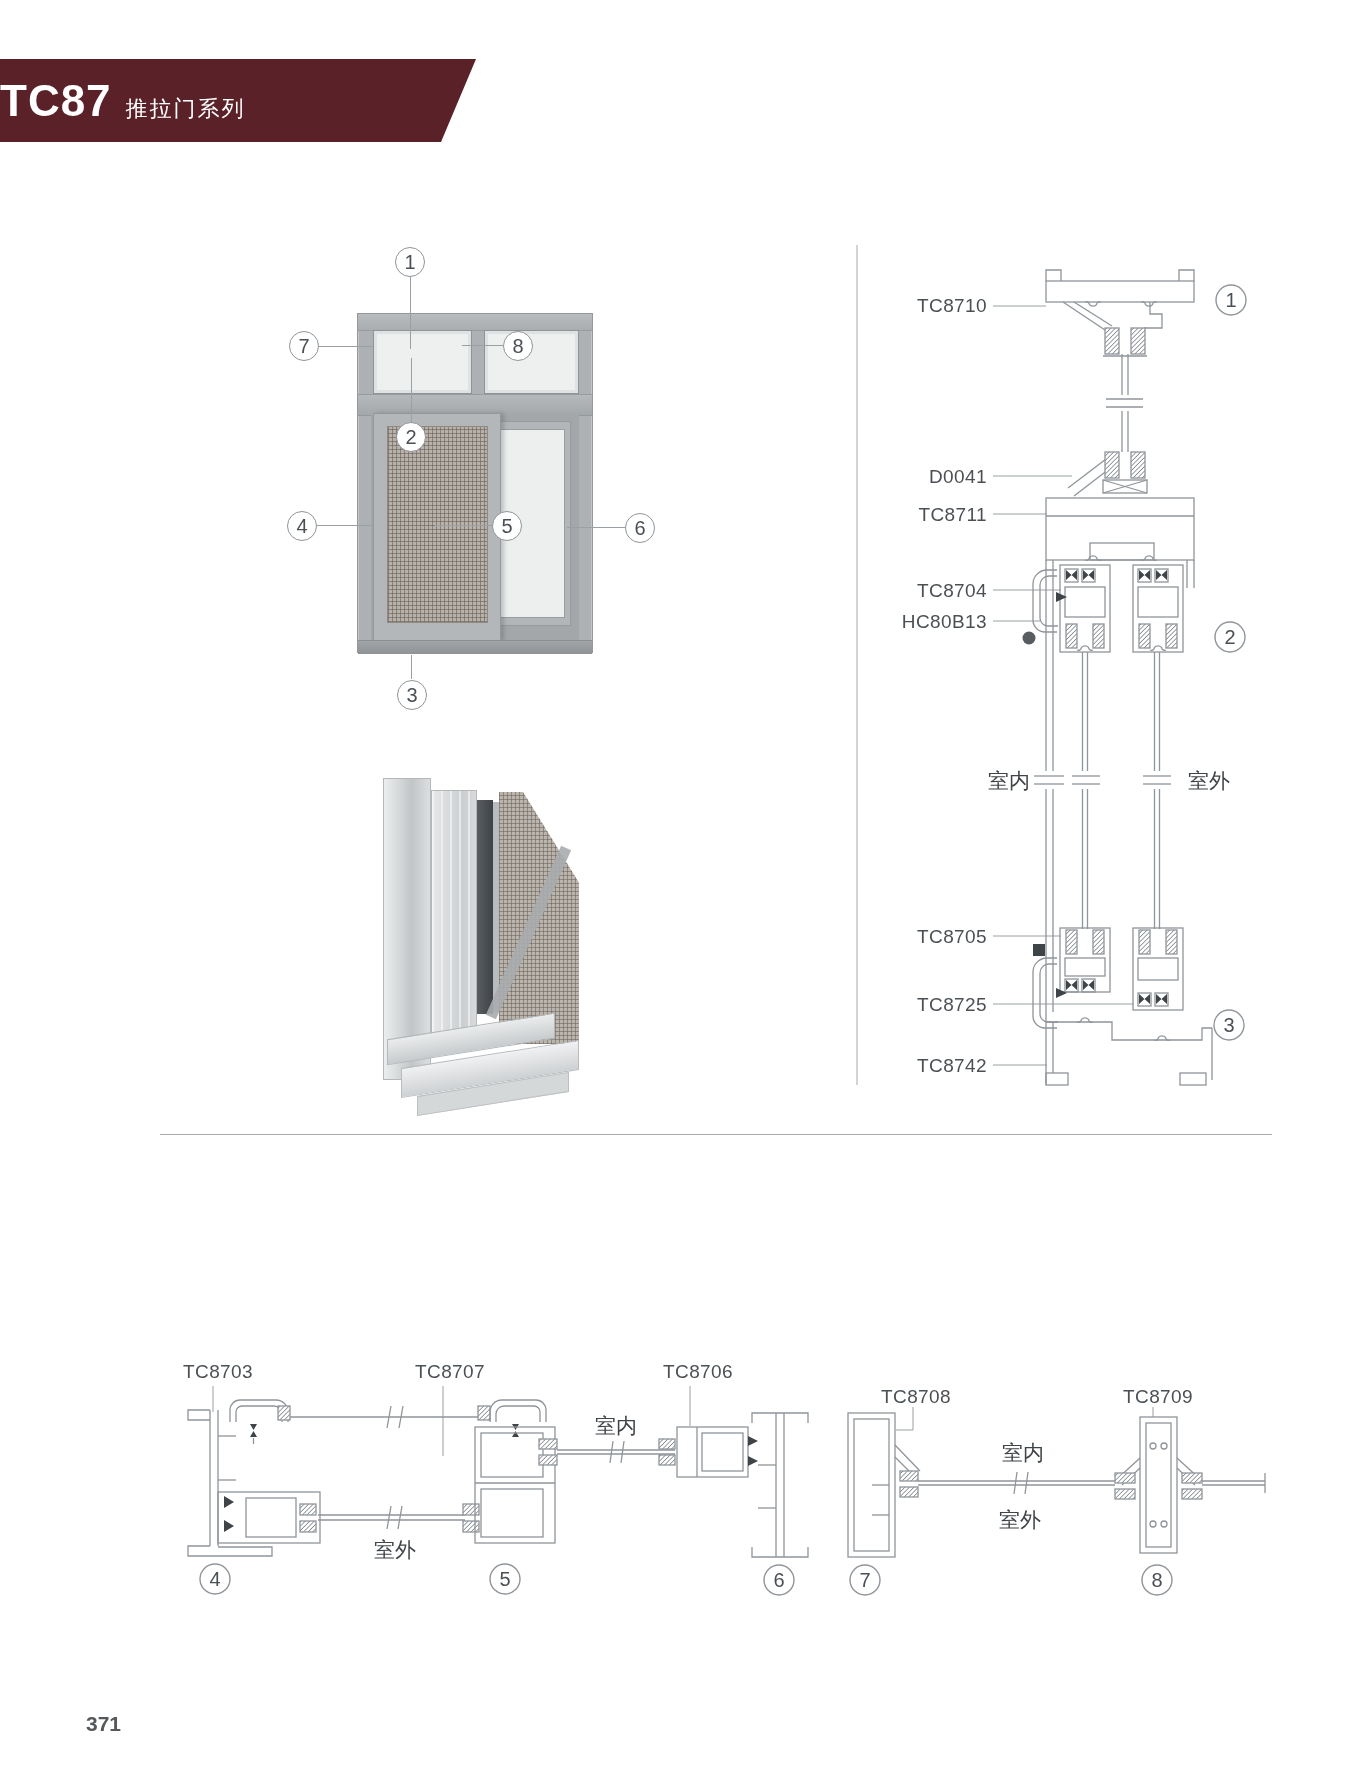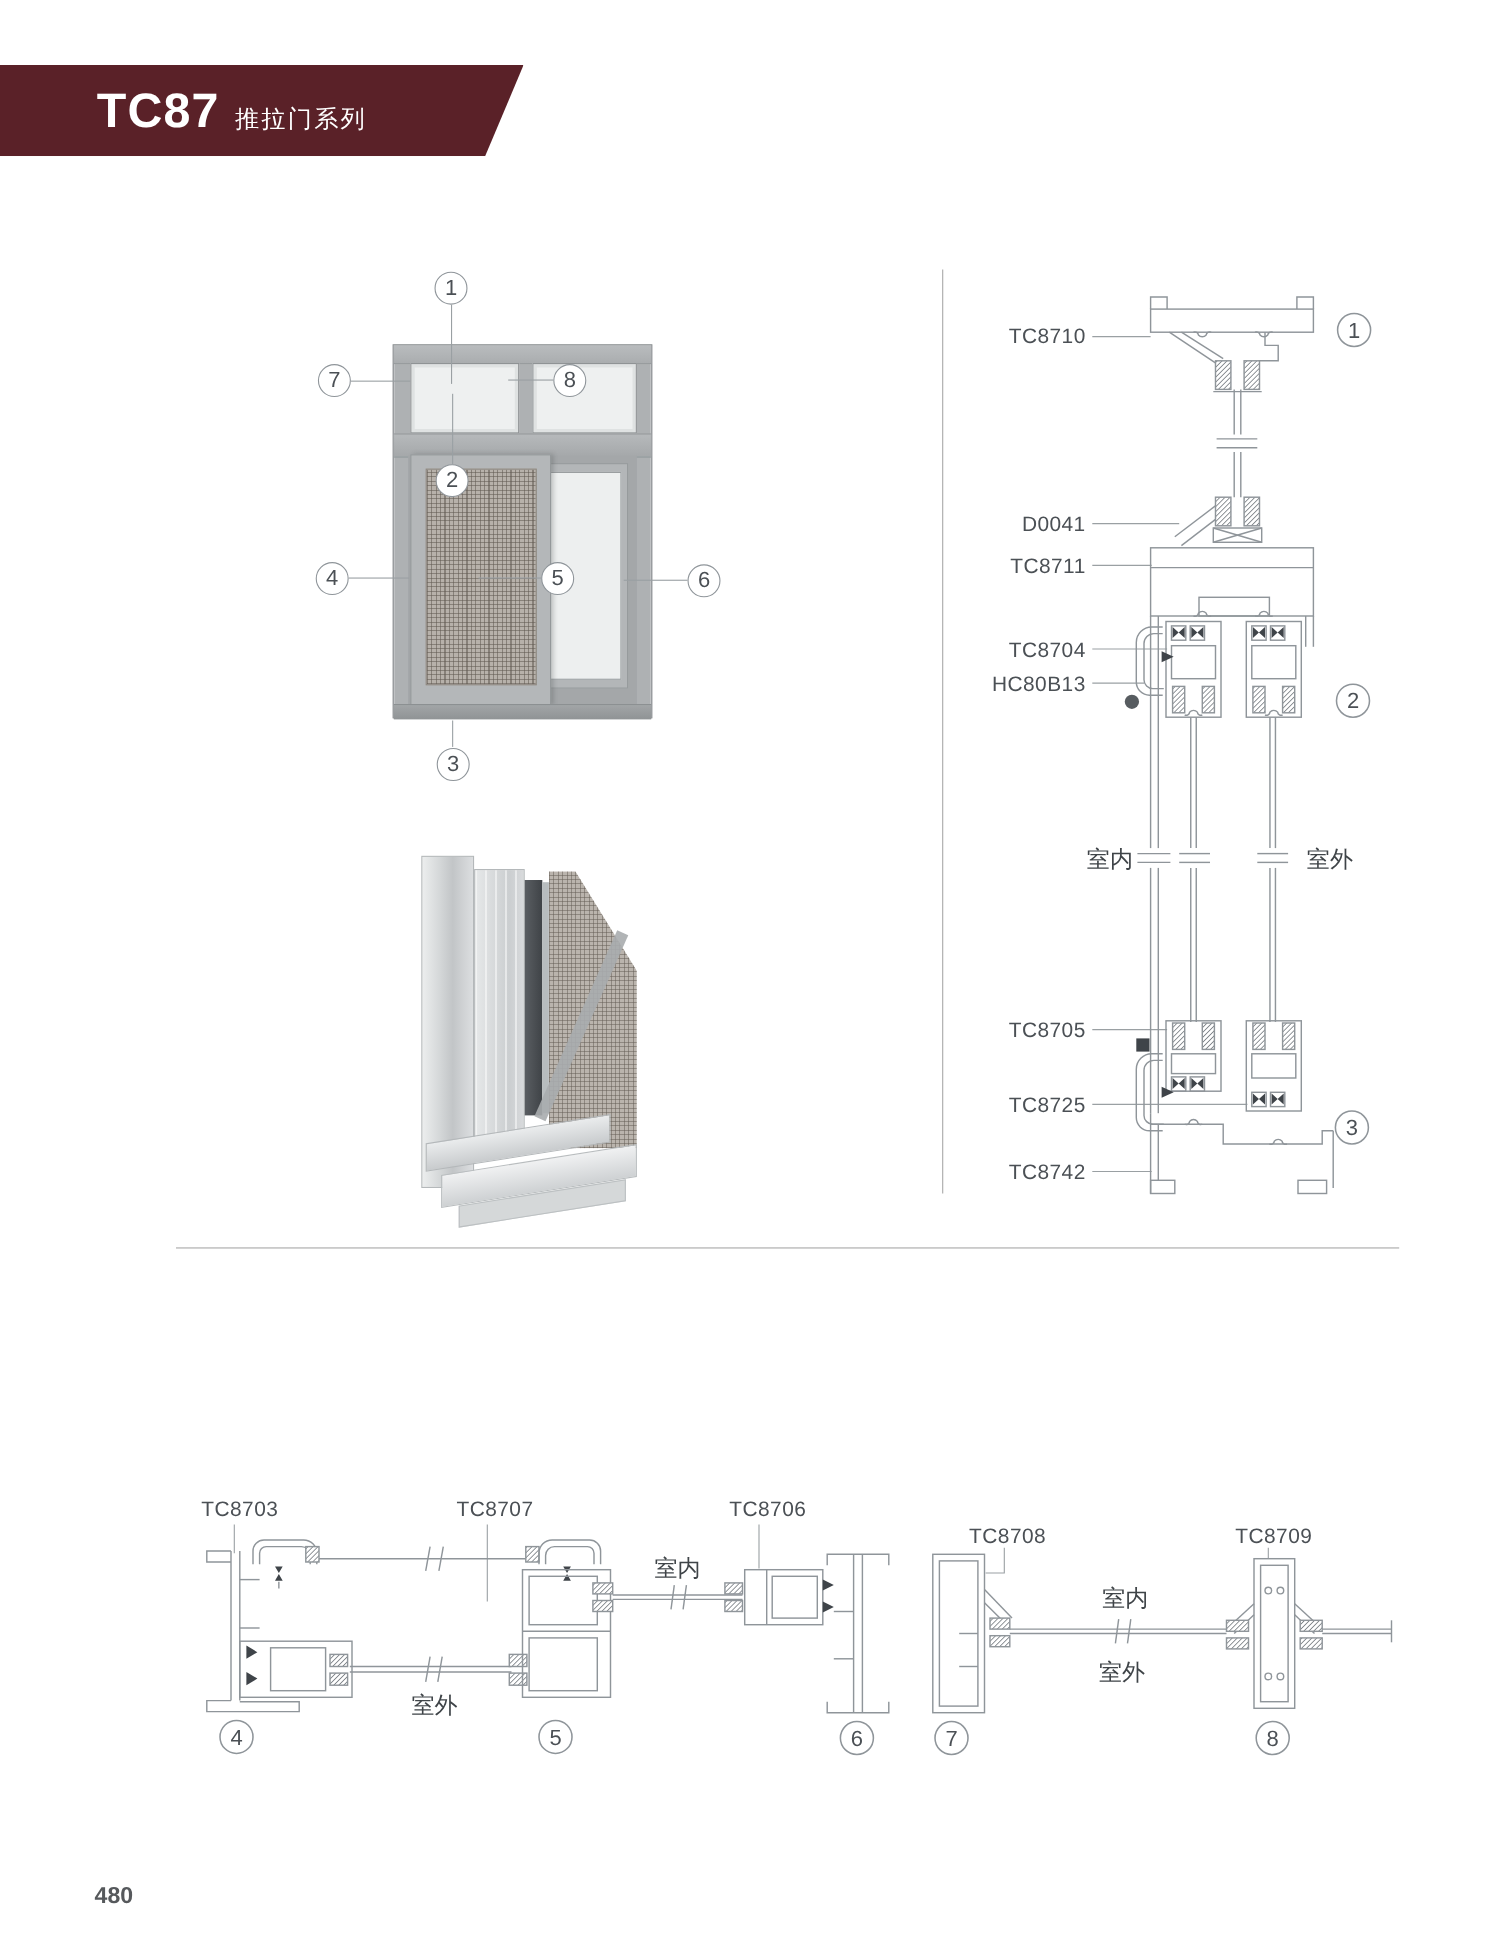--- a/index.html
+++ b/index.html
@@ -2,21 +2,21 @@
 <html><head>
 <meta charset="utf-8">
 <style>
   html,body{margin:0;padding:0;background:#ffffff;}
   #page{position:relative;width:1359px;height:1770px;background:#ffffff;overflow:hidden;
         font-family:"Liberation Sans",sans-serif;}
 
   
   .banner{position:absolute;left:0;top:59px;width:476px;height:83px;
           clip-path:polygon(0 0,100% 0,calc(100% - 35px) 100%,0 100%);
-          display:flex;align-items:baseline;padding-left:88px;box-sizing:border-box;}
+          display:flex;align-items:baseline;box-sizing:border-box;}
   .banner .code{font-size:44px;font-weight:700;letter-spacing:1px;line-height:83px;}
   .banner .series{font-size:22px;margin-left:14px;letter-spacing:2px;}
 
   
   .ld{position:absolute;background:#9aa0a3;}
   .co{position:absolute;width:28px;height:28px;border:1.4px solid #8f959a;border-radius:50%;
       background:#fff;color:#4b5055;font-size:20px;line-height:28px;text-align:center;z-index:5;}
 
   
   .elev{position:absolute;left:357px;top:313px;width:236px;height:340px;
@@ -480,15 +480,15 @@
         <text class="num" x="345" y="246">5</text>
       <circle class="cir" cx="619" cy="240" r="15"></circle>
         <text class="num" x="619" y="247">6</text>
       <circle class="cir" cx="705" cy="240" r="15"></circle>
         <text class="num" x="705" y="247">7</text>
       <circle class="cir" cx="997" cy="240" r="15"></circle>
         <text class="num" x="997" y="247">8</text>
     </g>
   </svg>
 
-  <div class="pagenum">480</div>
+  <div class="pagenum">371</div>
 
 </div>
 
 </body></html>

